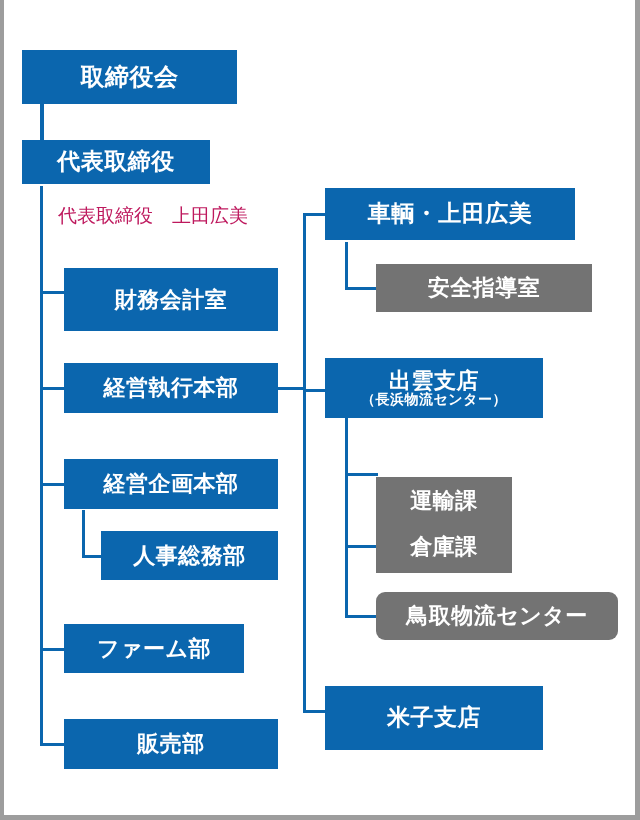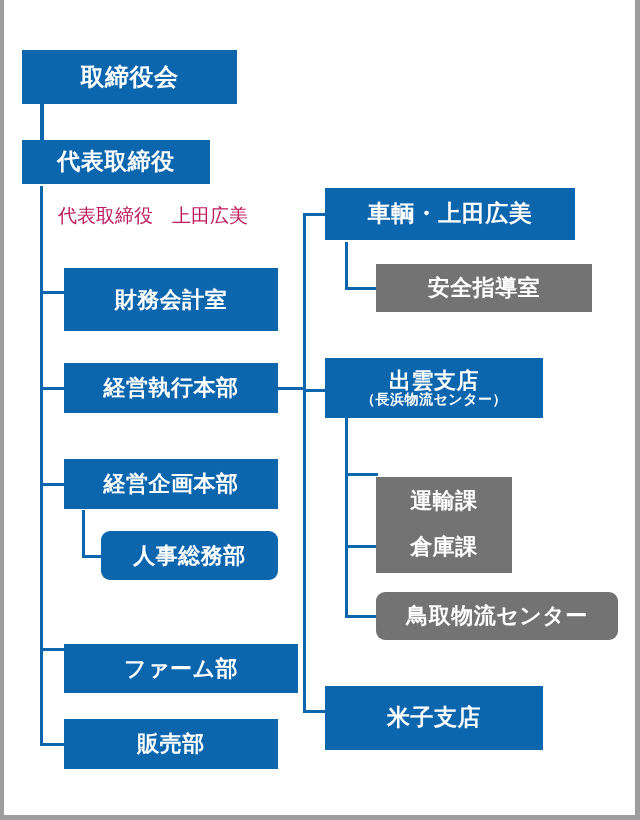--- a/index.html
+++ b/index.html
@@ -98,23 +98,23 @@
   <div class="node dark" style="left:22px; top:140px; width:188px; height:44px; font-size:23px;">代表取締役</div>
 
   <div class="plain-label" style="left:58px; top:203px; font-size:19px;">代表取締役　上田広美</div>
 
   <div class="node dark" style="left:64px; top:268px; width:214px; height:63px; font-size:22px;">財務会計室</div>
 
   <div class="node dark" style="left:64px; top:363px; width:214px; height:50px; font-size:22px;">経営執行本部</div>
 
   <div class="node dark" style="left:64px; top:459px; width:214px; height:50px; font-size:22px;">経営企画本部</div>
 
-  <div class="node dark" style="left:101px; top:531px; width:177px; height:49px; font-size:22px;border-radius:9px;">人事総務部</div>
+  <div class="node dark" style="left:101px; top:531px; width:177px; height:49px; font-size:22px;">人事総務部</div>
 
-  <div class="node dark" style="left:64px; top:624px; width:234px; height:49px; font-size:22px;margin-top:20px;">ファーム部</div>
+  <div class="node dark" style="left:64px; top:624px; width:180px; height:49px; font-size:22px;">ファーム部</div>
 
   <div class="node dark" style="left:64px; top:719px; width:214px; height:50px; font-size:22px;">販売部</div>
 
   <div class="node dark" style="left:325px; top:188px; width:250px; height:52px; font-size:23px;">車輌・上田広美</div>
 
   <div class="node light" style="left:376px; top:264px; width:216px; height:48px; font-size:22px;">安全指導室</div>
 
   <div class="node dark" style="left:325px; top:358px; width:218px; height:60px; font-size:22px;
               flex-direction:column; line-height:1.08;">
     <span style="font-size:22px;">出雲支店</span>

